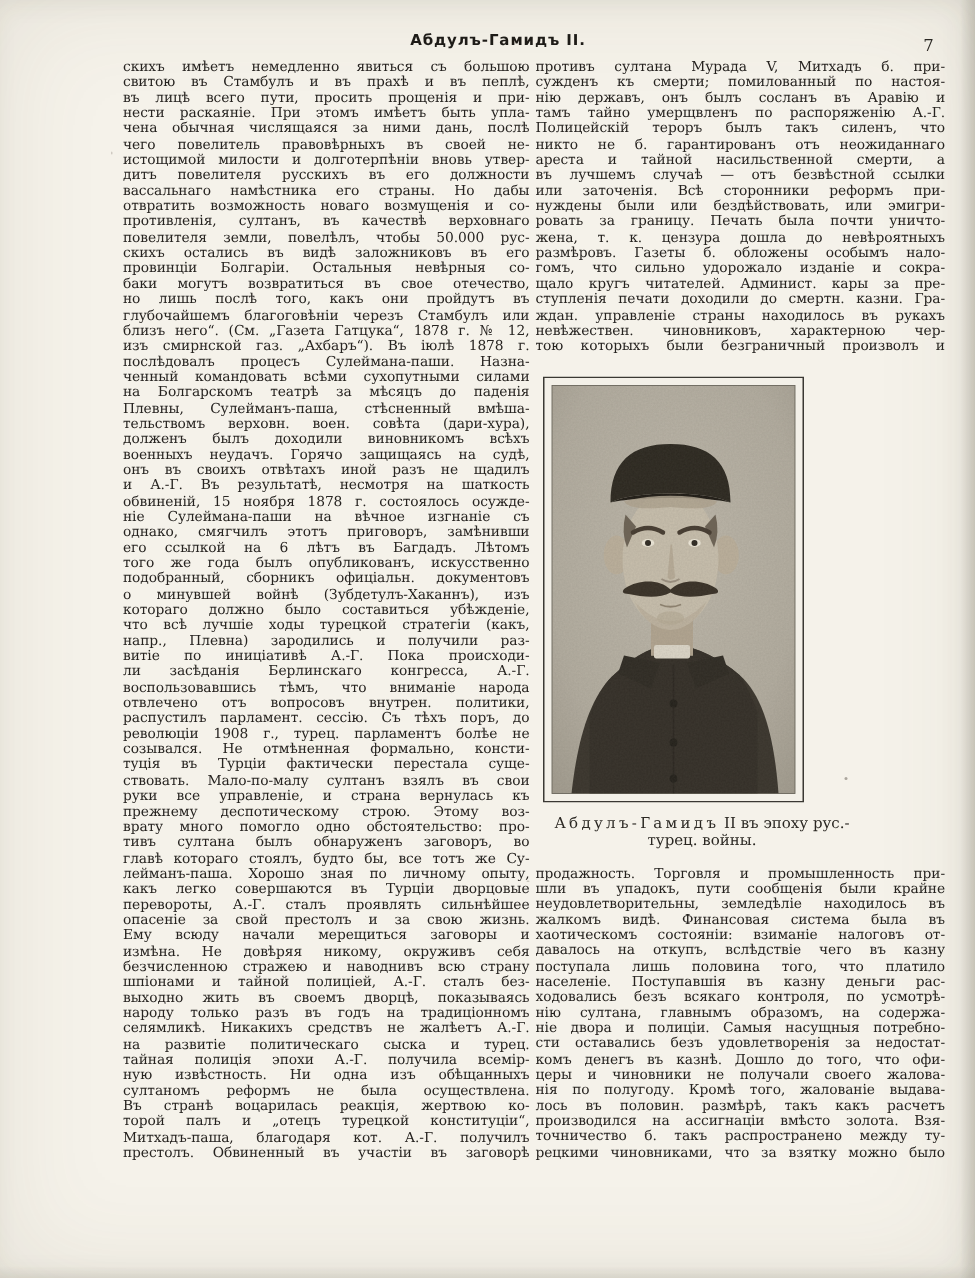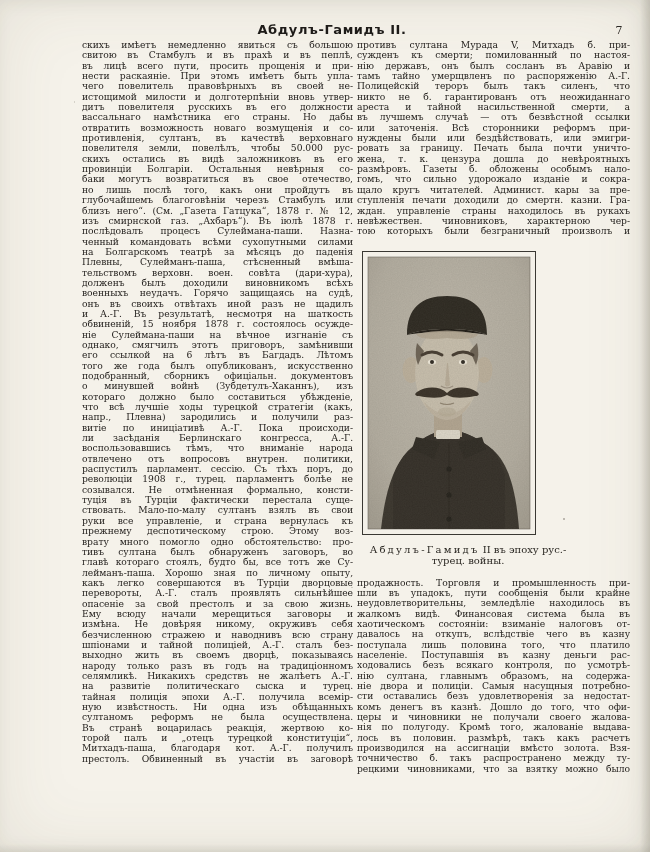--- a/index.html
+++ b/index.html
@@ -15,21 +15,21 @@
     box-shadow:inset 0 0 70px rgba(95,85,60,.10), inset -6px 0 18px rgba(60,55,40,.10);
   }
   .edge-right{position:absolute;top:0;right:0;width:10px;height:852px;
     background:linear-gradient(to right, rgba(0,0,0,0), rgba(70,65,50,.16));}
   .edge-bottom{position:absolute;left:0;bottom:0;width:650px;height:8px;
     background:linear-gradient(to bottom, rgba(0,0,0,0), rgba(70,65,50,.08));}
 
   .running-head{
     position:absolute;top:22px;left:82px;width:500px;text-align:center;
     font-family:"DejaVu Sans","Liberation Sans",sans-serif;
-    font-weight:bold;font-size:13px;letter-spacing:.6px;color:#1d1b18;
+    font-weight:bold;font-size:10px;letter-spacing:.6px;color:#1d1b18;
   }
   .page-number{
     position:absolute;top:24px;left:604px;width:30px;text-align:center;
     font-size:11px;color:#2a2724;
   }
 
   .col{position:absolute;top:40px;font-size:9.2px;line-height:10.35px;}
   .col-left{left:82px;width:271px;}
   .col-right{left:357px;width:273px;}
   .tline{
@@ -58,20 +58,21 @@
 <div class="page">
 
   <div class="running-head">Абдулъ-Гамидъ II.</div>
   <div class="page-number">7</div>
 
   <div class="col col-left">
       <div class="tline">скихъ имѣетъ немедленно явиться съ большою</div>
       <div class="tline">свитою въ Стамбулъ и въ прахѣ и въ пеплѣ,</div>
       <div class="tline">въ лицѣ всего пути, просить прощенія и при-</div>
       <div class="tline">нести раскаяніе. При этомъ имѣетъ быть упла-</div>
+      <div class="tline">чена обычная числящаяся за ними дань, послѣ</div>
       <div class="tline">чего повелитель правовѣрныхъ въ своей не-</div>
       <div class="tline">истощимой милости и долготерпѣніи вновь утвер-</div>
       <div class="tline">дитъ повелителя русскихъ въ его должности</div>
       <div class="tline">вассальнаго намѣстника его страны. Но дабы</div>
       <div class="tline">отвратить возможность новаго возмущенія и со-</div>
       <div class="tline">противленія, султанъ, въ качествѣ верховнаго</div>
       <div class="tline">повелителя земли, повелѣлъ, чтобы 50.000 рус-</div>
       <div class="tline">скихъ остались въ видѣ заложниковъ въ его</div>
       <div class="tline">провинціи Болгаріи. Остальныя невѣрныя со-</div>
       <div class="tline">баки могутъ возвратиться въ свое отечество,</div>

